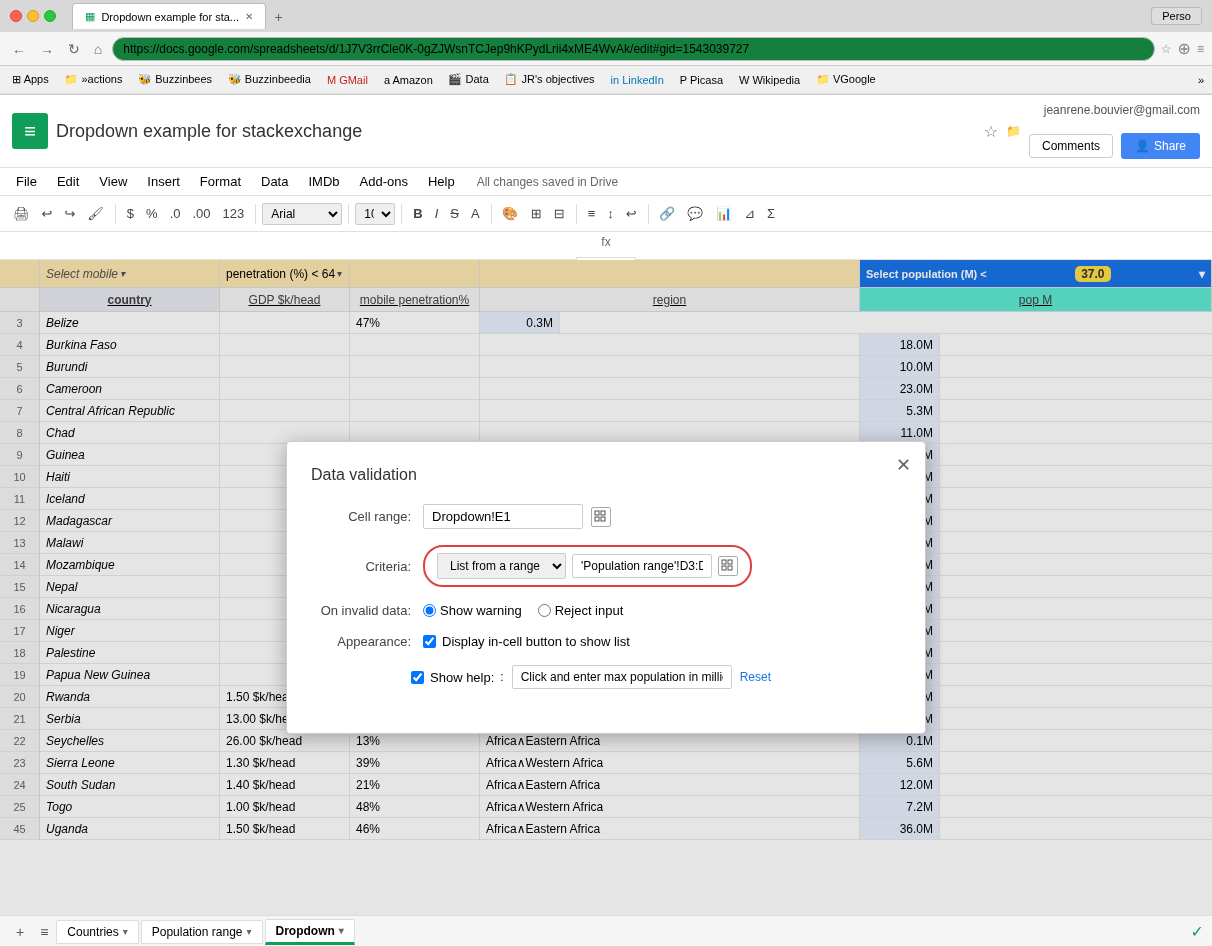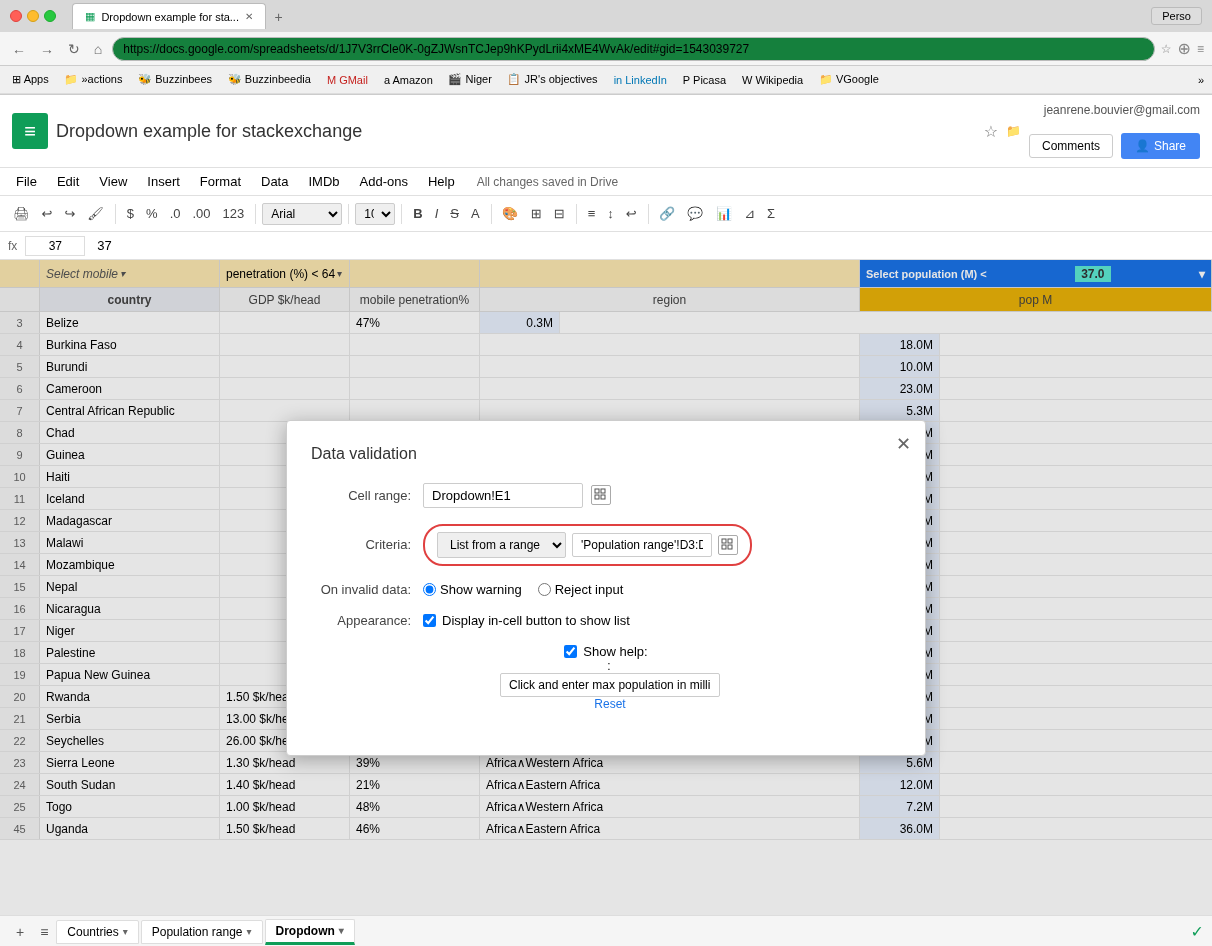--- a/index.html
+++ b/index.html
@@ -51,46 +51,46 @@
     
     .toolbar { display: flex; align-items: center; padding: 3px 8px; gap: 2px; border-bottom: 1px solid #e0e0e0; background: white; height: 36px; }
     .toolbar-btn { border: none; background: none; padding: 3px 5px; cursor: pointer; border-radius: 2px; font-size: 13px; color: #444; display: flex; align-items: center; }
     .toolbar-divider { width: 1px; height: 20px; background: #ddd; margin: 0 4px; }
     .font-select { border: 1px solid #ccc; padding: 2px 4px; font-size: 12px; border-radius: 2px; width: 80px; }
     .font-size-select { border: 1px solid #ccc; padding: 2px 4px; font-size: 12px; border-radius: 2px; width: 40px; }
     .bold-btn { font-weight: bold; }
     .italic-btn { font-style: italic; }
 
     
-    .formula-bar { display: flex; align-items: center; padding: 3px 8px; border-bottom: 1px solid #e0e0e0; height: 28px; gap: 8px; }
+    .formula-bar { display: flex; align-items: center; padding: 3px 8px; border-bottom: 1px solid #e0e0e0; height: 28px; gap: 8px; flex-direction: column; }
     .formula-icon { color: #666; font-size: 12px; }
     .cell-ref { border: 1px solid #ddd; padding: 2px 6px; font-size: 12px; width: 60px; text-align: center; }
     .formula-input { flex: 1; border: none; outline: none; font-size: 13px; padding: 2px 4px; }
 
     
     .sheet-area { flex: 1; display: flex; flex-direction: column; overflow: hidden; position: relative; }
 
     
     .filter-row { display: flex; align-items: center; background: #fce8b2; border-bottom: 1px solid #ddd; height: 28px; position: relative; }
     .filter-cell { border-right: 1px solid #ddd; height: 100%; display: flex; align-items: center; padding: 0 6px; font-size: 12px; overflow: hidden; white-space: nowrap; }
     .filter-dropdown { font-size: 10px; color: #555; margin-left: 2px; }
 
     
-    .col-header-row { display: flex; align-items: center; background: #f5f5f5; border-bottom: 1px solid #ddd; height: 24px; }
+    .col-header-row { display: flex; align-items: center; background: #f5f5f5; border-bottom: 1px solid #ddd; height: 24px; text-decoration: underline; }
     .row-num-header { width: 40px; min-width: 40px; background: #f5f5f5; border-right: 1px solid #ddd; height: 100%; display: flex; align-items: center; justify-content: center; font-size: 11px; color: #666; }
     .col-header { border-right: 1px solid #ddd; height: 100%; display: flex; align-items: center; justify-content: center; font-size: 12px; color: #444; font-weight: normal; }
 
     
     .data-grid { flex: 1; overflow: hidden; }
     .grid-row { display: flex; align-items: stretch; border-bottom: 1px solid #e8e8e8; height: 22px; }
     .grid-row:nth-child(even) { background: #fff; }
     .row-num { width: 40px; min-width: 40px; background: #f5f5f5; border-right: 1px solid #ddd; display: flex; align-items: center; justify-content: center; font-size: 11px; color: #666; }
     .cell { border-right: 1px solid #e8e8e8; display: flex; align-items: center; padding: 0 6px; font-size: 12px; overflow: hidden; white-space: nowrap; }
     .cell.right { justify-content: flex-end; }
-    .cell-a { width: 180px; min-width: 180px; }
+    .cell-a { width: 180px; min-width: 180px; font-style: italic; }
     .cell-b { width: 130px; min-width: 130px; }
     .cell-c { width: 130px; min-width: 130px; }
     .cell-d { width: 380px; min-width: 380px; }
     .cell-e { width: 80px; min-width: 80px; background: #e8f0fd; }
 
     
     .sheet-tabs { background: #f5f5f5; border-top: 1px solid #ddd; display: flex; align-items: center; padding: 0 8px; height: 32px; gap: 0; }
     .sheet-tab-btn { background: none; border: none; padding: 4px 8px; cursor: pointer; font-size: 14px; color: #555; }
     .sheet-tab { background: white; border: 1px solid #ddd; border-radius: 2px 2px 0 0; padding: 4px 10px; font-size: 12px; cursor: pointer; display: flex; align-items: center; gap: 4px; margin-right: 2px; }
     .sheet-tab.active { border-bottom: 3px solid #0f9d58; font-weight: bold; }
@@ -106,21 +106,21 @@
     .form-control { display: flex; align-items: center; gap: 8px; }
     .cell-range-input { border: 1px solid #ccc; padding: 4px 8px; font-size: 13px; border-radius: 2px; width: 160px; }
     .grid-icon { width: 20px; height: 20px; border: 1px solid #aaa; border-radius: 2px; display: flex; align-items: center; justify-content: center; cursor: pointer; }
     .criteria-highlight { border: 2px solid #e04040; border-radius: 20px; padding: 6px 12px; display: flex; align-items: center; gap: 6px; }
     .criteria-select { border: 1px solid #ccc; padding: 4px 8px; font-size: 12px; border-radius: 2px; appearance: auto; }
     .criteria-range-input { border: 1px solid #ccc; padding: 4px 8px; font-size: 12px; border-radius: 2px; width: 140px; }
     .invalid-data-row { display: flex; align-items: center; gap: 16px; }
     .radio-label { display: flex; align-items: center; gap: 4px; font-size: 13px; }
     .appearance-row { display: flex; align-items: center; gap: 8px; }
     .checkbox-label { display: flex; align-items: center; gap: 6px; font-size: 13px; }
-    .help-row { display: flex; align-items: flex-start; margin-bottom: 16px; flex-direction: column; }
+    .help-row { display: flex; align-items: flex-start; margin-bottom: 16px; }
     .help-label-area { width: 100px; flex-shrink: 0; }
     .show-help-check { display: flex; align-items: center; gap: 6px; font-size: 13px; }
     .help-text-input { border: 1px solid #ccc; padding: 4px 8px; font-size: 12px; border-radius: 2px; width: 220px; }
     .reset-link { color: #1a73e8; font-size: 12px; cursor: pointer; text-decoration: none; margin-left: 8px; }
     .modal-actions { display: flex; gap: 10px; margin-top: 8px; }
     .save-btn { background: #1a73e8; color: white; border: none; padding: 8px 20px; border-radius: 3px; font-size: 13px; cursor: pointer; }
     .remove-btn { background: white; border: 1px solid #ccc; padding: 8px 16px; border-radius: 3px; font-size: 13px; cursor: pointer; }
     .cancel-btn { background: white; border: 1px solid #ccc; padding: 8px 16px; border-radius: 3px; font-size: 13px; cursor: pointer; }
     .status-icon { color: #0f9d58; font-size: 16px; }
   </style>
@@ -156,21 +156,21 @@
     <span style="color:#888;">≡</span>
   </div>
 
   <div class="bookmarks-bar">
     <div class="bookmark-item">⊞ Apps</div>
     <div class="bookmark-item">📁 »actions</div>
     <div class="bookmark-item">🐝 Buzzinbees</div>
     <div class="bookmark-item">🐝 Buzzinbeedia</div>
     <div class="bookmark-item" style="color:#c5221f;">M GMail</div>
     <div class="bookmark-item">a Amazon</div>
-    <div class="bookmark-item">🎬 Niger</div>
+    <div class="bookmark-item">🎬 Data</div>
     <div class="bookmark-item">📋 JR's objectives</div>
     <div class="bookmark-item" style="color:#0077b5;">in LinkedIn</div>
     <div class="bookmark-item">P Picasa</div>
     <div class="bookmark-item">W Wikipedia</div>
     <div class="bookmark-item">📁 VGoogle</div>
     <span style="margin-left:auto;">»</span>
   </div>
 </div>
 
 <div class="sheets-app">
@@ -270,32 +270,32 @@
       <div class="filter-cell" style="width:130px; min-width:130px;">
         <span>penetration (%) &lt; 64</span>
         <span class="filter-dropdown">▾</span>
       </div>
       <div class="filter-cell" style="width:130px; min-width:130px;">
       </div>
       <div class="filter-cell" style="width:380px; min-width:380px;">
       </div>
       <div class="filter-cell" style="width:auto; flex:1; background:#1a73e8; color:white; font-weight:bold; justify-content:space-between;">
         <span style="font-size:11px;">Select population (M) &lt;</span>
-        <span style="background:#5eead4; color:#333; padding:1px 6px; border-radius:0; font-size:12px; font-weight:bold;">37.0</span>
+        <span style="background:#fde047; color:#333; padding:1px 6px; border-radius:5px; font-size:12px; font-weight:bold;">37.0</span>
         <span style="color:white;">▾</span>
       </div>
     </div>
 
     <div class="col-header-row">
       <div class="row-num-header"></div>
       <div class="col-header" style="width:180px; min-width:180px; background:#e8eaf0; font-weight:bold;">country</div>
       <div class="col-header" style="width:130px; min-width:130px;">GDP $k/head</div>
       <div class="col-header" style="width:130px; min-width:130px;">mobile penetration%</div>
       <div class="col-header" style="width:380px; min-width:380px;">region</div>
-      <div class="col-header" style="width:auto; flex:1; background:#eab308;">pop M</div>
+      <div class="col-header" style="width:auto; flex:1; background:#5eead4;">pop M</div>
     </div>
 
     <div class="data-grid">
       <div class="grid-row">
         <div class="row-num">3</div>
         <div class="cell cell-a">Belize</div>
         <div class="cell cell-b"></div>
         <div class="cell cell-c">47%</div>
         <div class="cell cell-e right">0.3M</div>
       </div>

